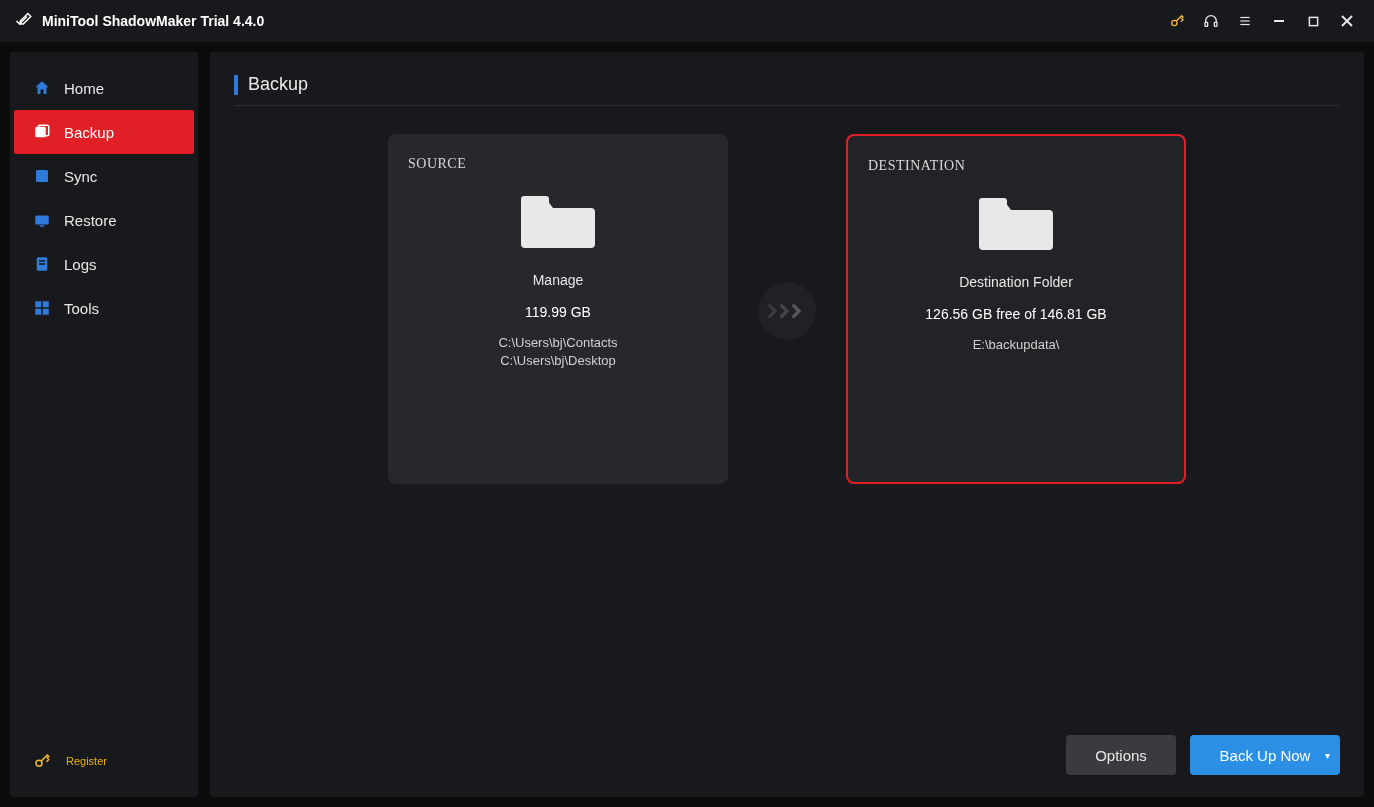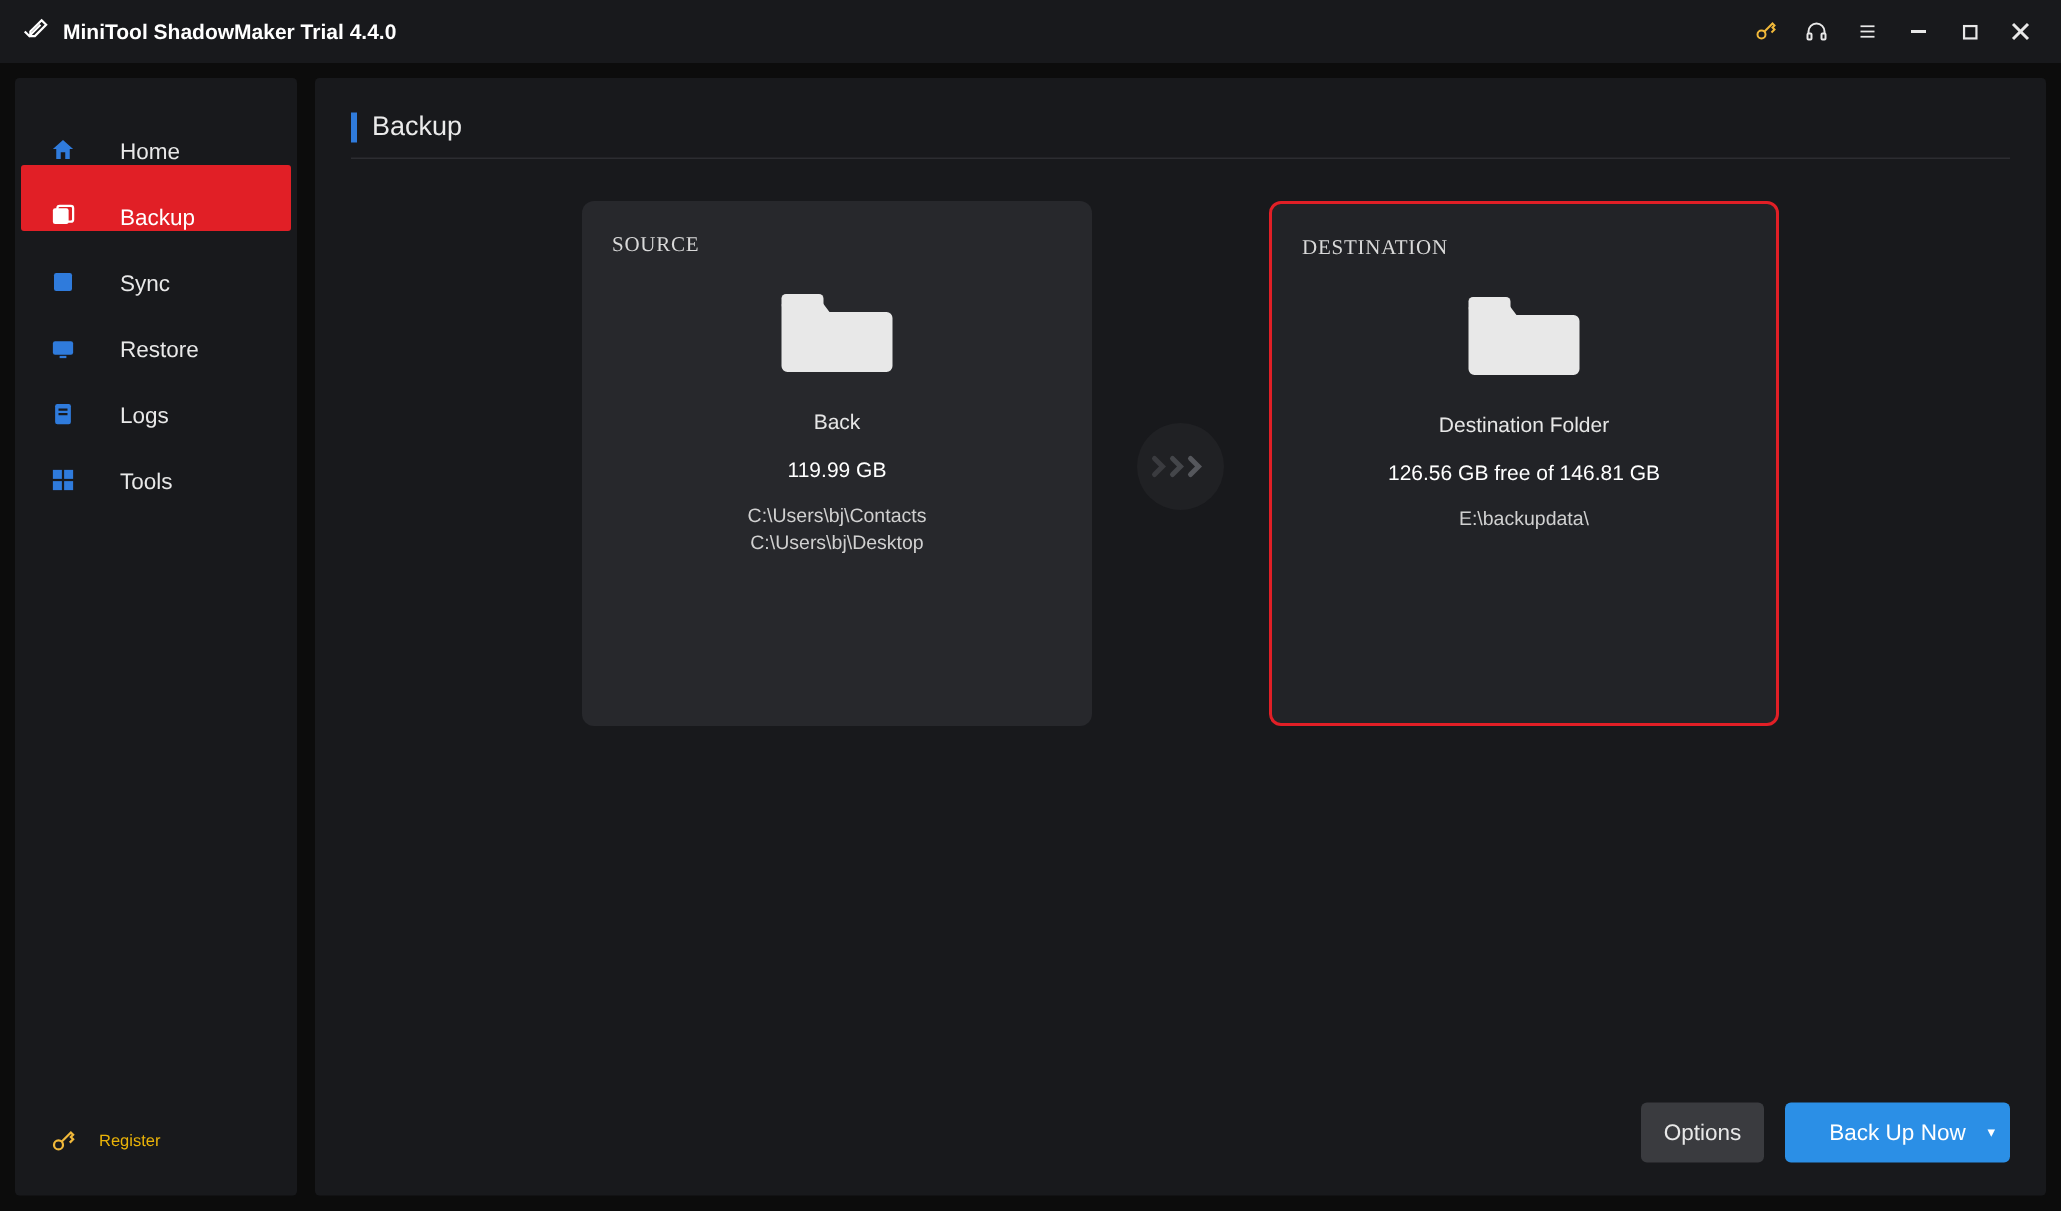--- a/index.html
+++ b/index.html
@@ -11,21 +11,21 @@
   .titlebar .logo { width: 20px; height: 20px; display:flex; align-items:center; justify-content:center; }
   .titlebar .title { margin-left: 8px; font-size: 14px; font-weight: 600; color: #fff; }
   .titlebar .spacer { flex: 1; }
   .titlebar .tb-btn { width: 34px; height: 30px; display: flex; align-items: center; justify-content: center; cursor: pointer; }
   .titlebar .tb-btn svg { display:block; }
   .key-icon { color: #f0b83a; }
 
   
   .body { flex: 1; display: flex; background: #0c0c0c; padding: 10px; gap: 12px; min-height:0; }
   .sidebar { width: 188px; background: #18191c; border-radius: 3px; display: flex; flex-direction: column; padding: 14px 0; }
-  .nav-item { height: 44px; display: flex; align-items: flex-end; gap: 28px; padding: 0 18px; color: #e8e8e8; font-size: 15px; cursor: pointer; border-radius:2px; margin:0 4px;}
+  .nav-item { height: 44px; display: flex; align-items: center; gap: 12px; padding: 0 18px; color: #e8e8e8; font-size: 15px; cursor: pointer; border-radius:2px; margin:0 4px;}
   .nav-item.active { background: #e11f26; color:#fff; }
   .nav-item .icon { width: 20px; height: 20px; display:flex; align-items:center; justify-content:center; color:#2f7bdc; }
   .nav-item.active .icon { color:#fff; }
   .sidebar .grow { flex: 1; }
   .bottom-item { height: 44px; display: flex; align-items: center; gap: 14px; padding: 0 18px; color: #eab308; font-size: 11px; cursor: pointer; border-radius:2px; margin:0 4px;}
   .bottom-item .icon { width:20px; height:20px; display:flex; align-items:center; justify-content:center; }
   .bottom-item.register .icon { color:#f0b83a; }
   .bottom-item.feedback { background:#27282c; }
   .bottom-item.feedback .icon { color:#2f7bdc; }
 
@@ -41,21 +41,21 @@
   .card .folder { margin-top: 16px; margin-bottom: 18px; }
   .card .type { font-size: 14px; color: #e6e6e6; margin-bottom: 16px; }
   .card .size { font-size: 14px; color: #fff; margin-bottom: 14px; }
   .card .paths { font-size: 13px; color: #d0d0d0; text-align: center; line-height: 1.4; }
   .card.dest { border: 2px solid #e11f26; background:#222327; }
 
   .arrow-circle { width: 58px; height: 58px; border-radius: 50%; background: #202124; display:flex; align-items:center; justify-content:center; margin-top: 148px; }
 
   .footer { display:flex; justify-content:flex-end; gap:14px; padding-top: 10px; }
   .btn { height: 40px; border:none; border-radius:4px; font-size:15px; cursor:pointer; display:flex; align-items:center; justify-content:center; }
-  .btn.options { width: 82px; background:#3a3b3f; color:#e8e8e8; }
+  .btn.options { width: 110px; background:#3a3b3f; color:#e8e8e8; }
   .btn.backup { width: 150px; background:#2b8fe6; color:#fff; position:relative; }
   .btn.backup::after { content:"▾"; position:absolute; right:10px; font-size:10px; color:#fff; }
 </style>
 </head>
 <body>
 
 <div class="window">
 
   <div class="titlebar">
     <span class="logo">
@@ -183,21 +183,21 @@
       <div class="panels">
 
         <div class="card">
           <div class="label">SOURCE</div>
           <div class="folder">
             <svg width="78" height="62" viewBox="0 0 78 62">
                 <path d="M6 12h22l6 8h38a4 4 0 014 4v32a4 4 0 01-4 4H6a4 4 0 01-4-4V16a4 4 0 014-4z" fill="#e8e8e8"></path>
                 <rect x="2" y="8" width="28" height="10" rx="3" fill="#e8e8e8"></rect>
               </svg>
           </div>
-          <div class="type">Back</div>
+          <div class="type">Manage</div>
           <div class="size">119.99 GB</div>
           <div class="paths">
             <div>C:\Users\bj\Contacts</div>
             <div>C:\Users\bj\Desktop</div>
           </div>
         </div>
 
         <div class="arrow-circle">
           <svg width="40" height="20" viewBox="0 0 60 24">
             <path d="M4 4l8 8-8 8" fill="none" stroke="#3a3b3f" stroke-width="5" stroke-linecap="round"></path>

